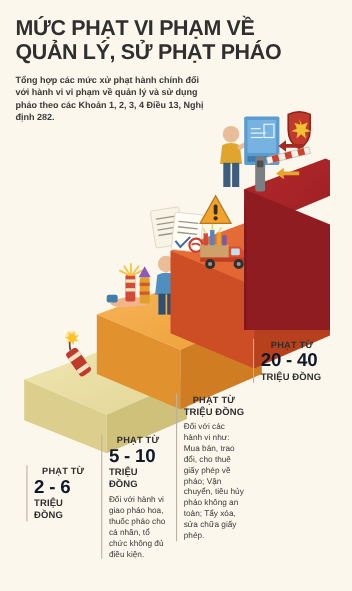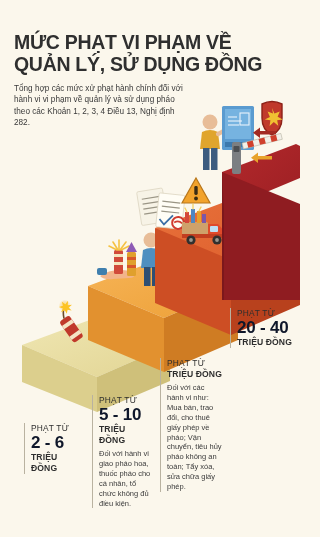--- a/index.html
+++ b/index.html
@@ -6,56 +6,56 @@
   body{
     width:300px;height:537px;
     background:#fbf7ec;
     font-family:"Liberation Sans","DejaVu Sans",sans-serif;
     overflow:hidden;position:relative;
     -webkit-font-smoothing:antialiased;
   }
   .page{position:relative;width:300px;height:537px;overflow:hidden;background:#fbf7ec;}
 
   
-  .header{position:absolute;left:0;top:0;width:300px;padding:32px 14px 0 14px;box-sizing:border-box;z-index:30;}
+  .header{position:absolute;left:0;top:0;width:300px;padding:16px 14px 0 14px;box-sizing:border-box;z-index:30;}
   .title{
     font-size:19.5px;line-height:20px;font-weight:700;color:#2f2f2f;
     letter-spacing:-0.3px;margin:0;white-space:nowrap;
   }
   .title + .title{margin-top:2px;}
   .subtitle{
-    margin-top:9px;font-size:8.2px;line-height:11.4px;color:#3a3a3a;font-weight:400;
+    margin-top:9px;font-size:8.2px;line-height:11.4px;color:#3a3a3a;font-weight:700;
     max-width:175px;
   }
 
   
   .stairs{position:absolute;left:0;top:0;width:300px;height:537px;z-index:5;}
 
   
   .cols{position:absolute;left:0;top:0;width:300px;height:537px;z-index:40;}
   .col{position:absolute;box-sizing:border-box;padding-left:6px;}
   .col.divided{border-left:1px solid #b9b2a0;}
-  .kicker{font-size:8.4px;font-weight:400;color:#2e2e2e;letter-spacing:0.2px;line-height:11px;}
+  .kicker{font-size:8.4px;font-weight:700;color:#2e2e2e;letter-spacing:0.2px;line-height:11px;text-align:center;}
   .amount{font-size:17px;font-weight:700;color:#0f172a;line-height:19px;letter-spacing:-0.2px;margin-top:-1px;}
   .unit{font-size:8.6px;font-weight:700;color:#2e2e2e;letter-spacing:0.1px;line-height:11px;}
   .desc{font-size:7.5px;line-height:9.9px;color:#3b3b3b;margin-top:3px;font-weight:400;}
 
   #col0{left:24px;top:423px;width:60px;}
   #col1{left:92px;top:395px;width:60px;}
   #col2{left:160px;top:358px;width:62px;}
   #col3{left:230px;top:308px;width:64px;}
 </style>
 </head>
 <body>
 
 <div class="page">
 
   <div class="header">
     <div class="title">MỨC PHẠT VI PHẠM VỀ</div>
-    <div class="title">QUẢN LÝ, SỬ DỤNG ĐỒNG</div>
+    <div class="title">QUẢN LÝ, SỬ PHẠT PHÁO</div>
     <div class="subtitle">Tổng hợp các mức xử phạt hành chính đối với hành vi vi phạm về quản lý và sử dụng pháo theo các Khoản 1, 2, 3, 4 Điều 13, Nghị định 282.</div>
   </div>
 
   <svg class="stairs" viewBox="0 0 300 537">
     <defs>
       <linearGradient id="g0t" x1="0" y1="0" x2="1" y2="1">
         <stop offset="0" stop-color="#efe6b2"></stop>
           <stop offset="1" stop-color="#e2d594"></stop>
       </linearGradient>
       <linearGradient id="g1t" x1="0" y1="0" x2="1" y2="1">

